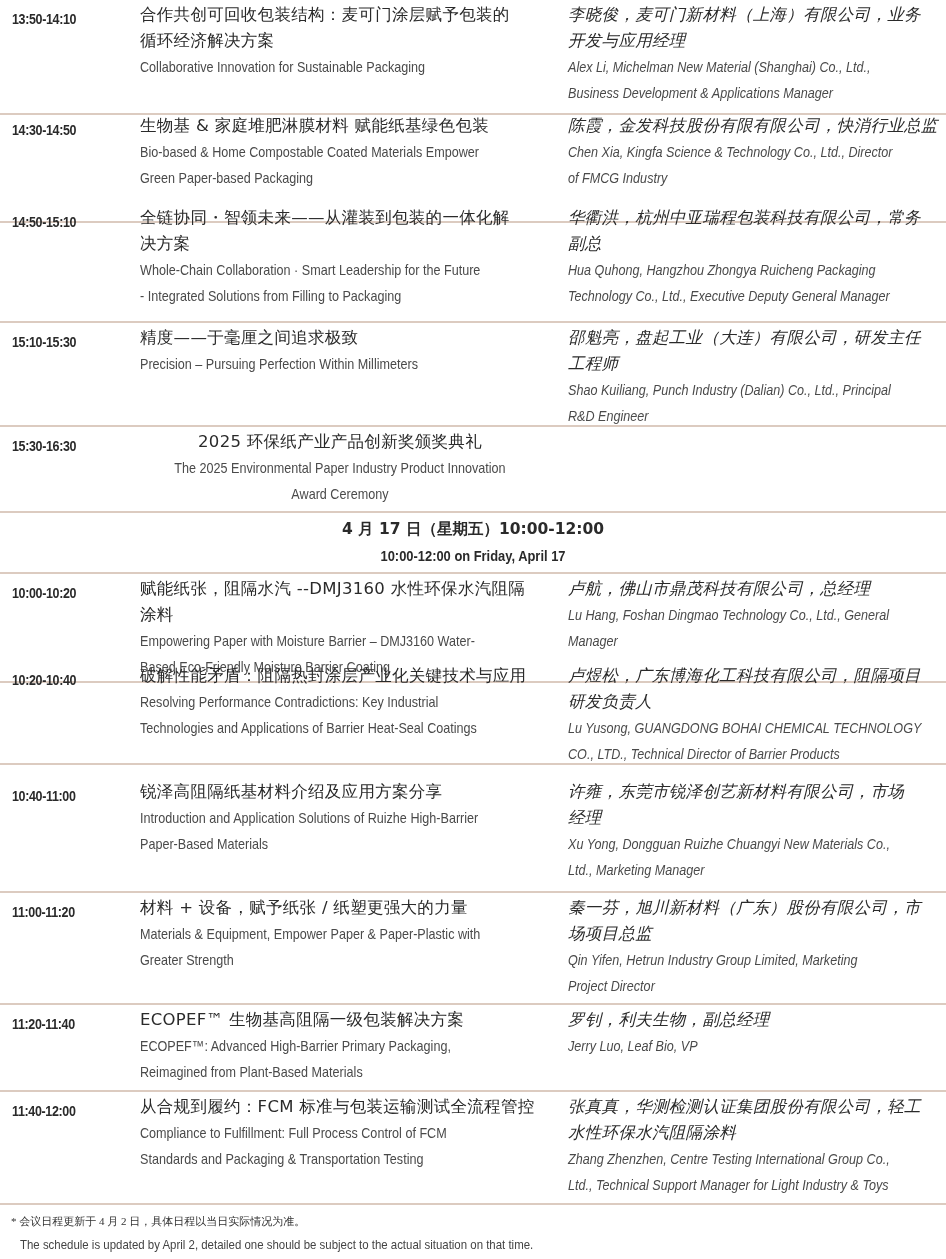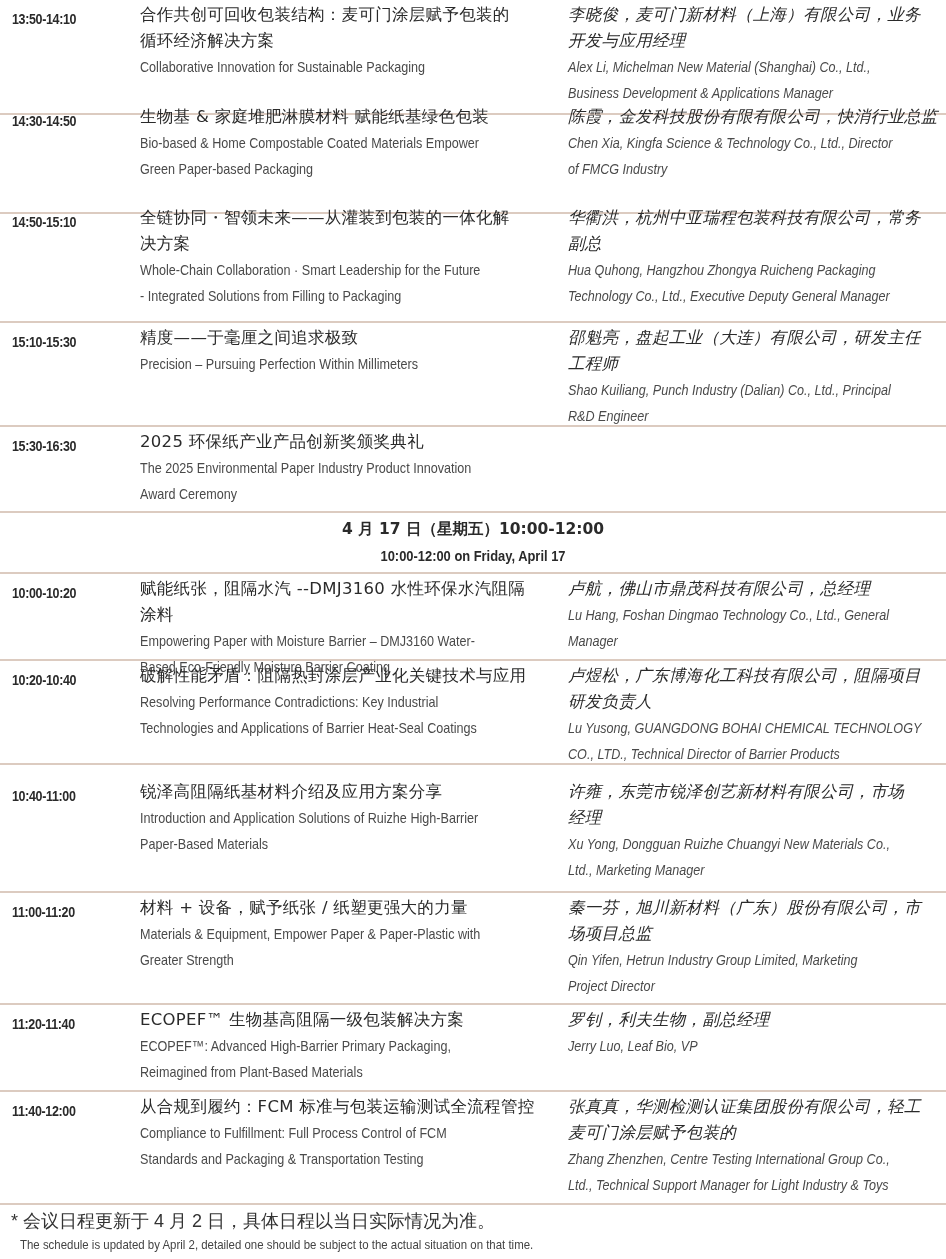--- a/index.html
+++ b/index.html
@@ -43,22 +43,22 @@
     font-family: "DejaVu Sans", sans-serif;
   }
   .date-en {
     position: absolute; left: 0; right: 0; top: 33px;
     font-size: 15px; font-weight: bold; line-height: 24px; color: #2a2a2a;
     font-family: "Liberation Sans", sans-serif;
     transform: scaleX(0.86); transform-origin: center top;
   }
   .footer-cn {
     position: absolute; left: 11px; top: 1210px;
-    font-size: 18px; line-height: 22px; color: #333;
-    font-family: Liberation Sans, sans-serif;
+    font-size: 11px; line-height: 22px; color: #333;
+    font-family: Liberation Serif, serif;
   }
   .footer-en {
     position: absolute; left: 20px; top: 1235px;
     font-size: 13px; line-height: 20px; color: #444;
     font-family: "Liberation Sans", sans-serif;
     transform: scaleX(0.88); transform-origin: left top; white-space: nowrap;
   }
 </style>
 </head>
 <body>
@@ -75,21 +75,21 @@
     </div>
     <div class="speaker">
       <div class="cn"><span>李晓俊，麦可门新材料（上海）有限公司，业务</span><br><span>开发与应用经理</span></div>
       <div class="en">
           <span class="en-line">Alex Li, Michelman New Material (Shanghai) Co., Ltd.,</span>
           <span class="en-line">Business Development &amp; Applications Manager</span>
         </div>
     </div>
   </div>
 
-  <div class="row" style="top:102px;height:112px;">
+  <div class="row" style="top:111px;height:112px;">
     <div class="time">14:30-14:50</div>
     <div class="title">
       <div class="cn"><span>生物基 &amp; 家庭堆肥淋膜材料 赋能纸基绿色包装</span></div>
       <div class="en">
           <span class="en-line">Bio-based &amp; Home Compostable Coated Materials Empower</span>
           <span class="en-line">Green Paper-based Packaging</span>
         </div>
     </div>
     <div class="speaker">
       <div class="cn"><span>陈霞，金发科技股份有限有限公司，快消行业总监</span></div>
@@ -128,37 +128,37 @@
     </div>
     <div class="speaker">
       <div class="cn"><span>邵魁亮，盘起工业（大连）有限公司，研发主任</span><br><span>工程师</span></div>
       <div class="en">
           <span class="en-line">Shao Kuiliang, Punch Industry (Dalian) Co., Ltd., Principal</span>
           <span class="en-line">R&amp;D Engineer</span>
         </div>
     </div>
   </div>
 
-  <div class="row" style="top:427px;height:86px;">
+  <div class="row" style="top:427px;height:86px;text-align:center;">
     <div class="time">15:30-16:30</div>
     <div class="title">
       <div class="cn"><span>2025 环保纸产业产品创新奖颁奖典礼</span></div>
       <div class="en">
           <span class="en-line">The 2025 Environmental Paper Industry Product Innovation</span>
           <span class="en-line">Award Ceremony</span>
         </div>
     </div>
   </div>
 
   <div class="date-header">
     <div class="date-cn">4 月 17 日（星期五）10:00-12:00</div>
     <div class="date-en">10:00-12:00 on Friday, April 17</div>
   </div>
 
-  <div class="row" style="top:574px;height:87px;padding-left:32px;">
+  <div class="row" style="top:574px;height:109px;padding-left:32px;">
     <div class="time">10:00-10:20</div>
     <div class="title">
       <div class="cn"><span>赋能纸张，阻隔水汽 --DMJ3160 水性环保水汽阻隔涂料</span></div>
       <div class="en">
           <span class="en-line">Empowering Paper with Moisture Barrier – DMJ3160 Water-</span>
           <span class="en-line">Based Eco-Friendly Moisture Barrier Coating</span>
         </div>
     </div>
     <div class="speaker">
       <div class="cn"><span>卢航，佛山市鼎茂科技有限公司，总经理</span></div>
@@ -243,21 +243,21 @@
   <div class="row" style="top:1092px;height:113px;padding-left:12px;">
     <div class="time">11:40-12:00</div>
     <div class="title">
       <div class="cn"><span>从合规到履约：FCM 标准与包装运输测试全流程管控</span></div>
       <div class="en">
           <span class="en-line">Compliance to Fulfillment: Full Process Control of FCM</span>
           <span class="en-line">Standards and Packaging &amp; Transportation Testing</span>
         </div>
     </div>
     <div class="speaker">
-      <div class="cn"><span>张真真，华测检测认证集团股份有限公司，轻工</span><br><span>麦可门涂层赋予包装的</span></div>
+      <div class="cn"><span>张真真，华测检测认证集团股份有限公司，轻工</span><br><span>水性环保水汽阻隔涂料</span></div>
       <div class="en">
           <span class="en-line">Zhang Zhenzhen, Centre Testing International Group Co.,</span>
           <span class="en-line">Ltd., Technical Support Manager for Light Industry &amp; Toys</span>
         </div>
     </div>
   </div>
 
   <div class="footer-cn">* 会议日程更新于 4 月 2 日，具体日程以当日实际情况为准。</div>
   <div class="footer-en">The schedule is updated by April 2, detailed one should be subject to the actual situation on that time.</div>
 </div>

